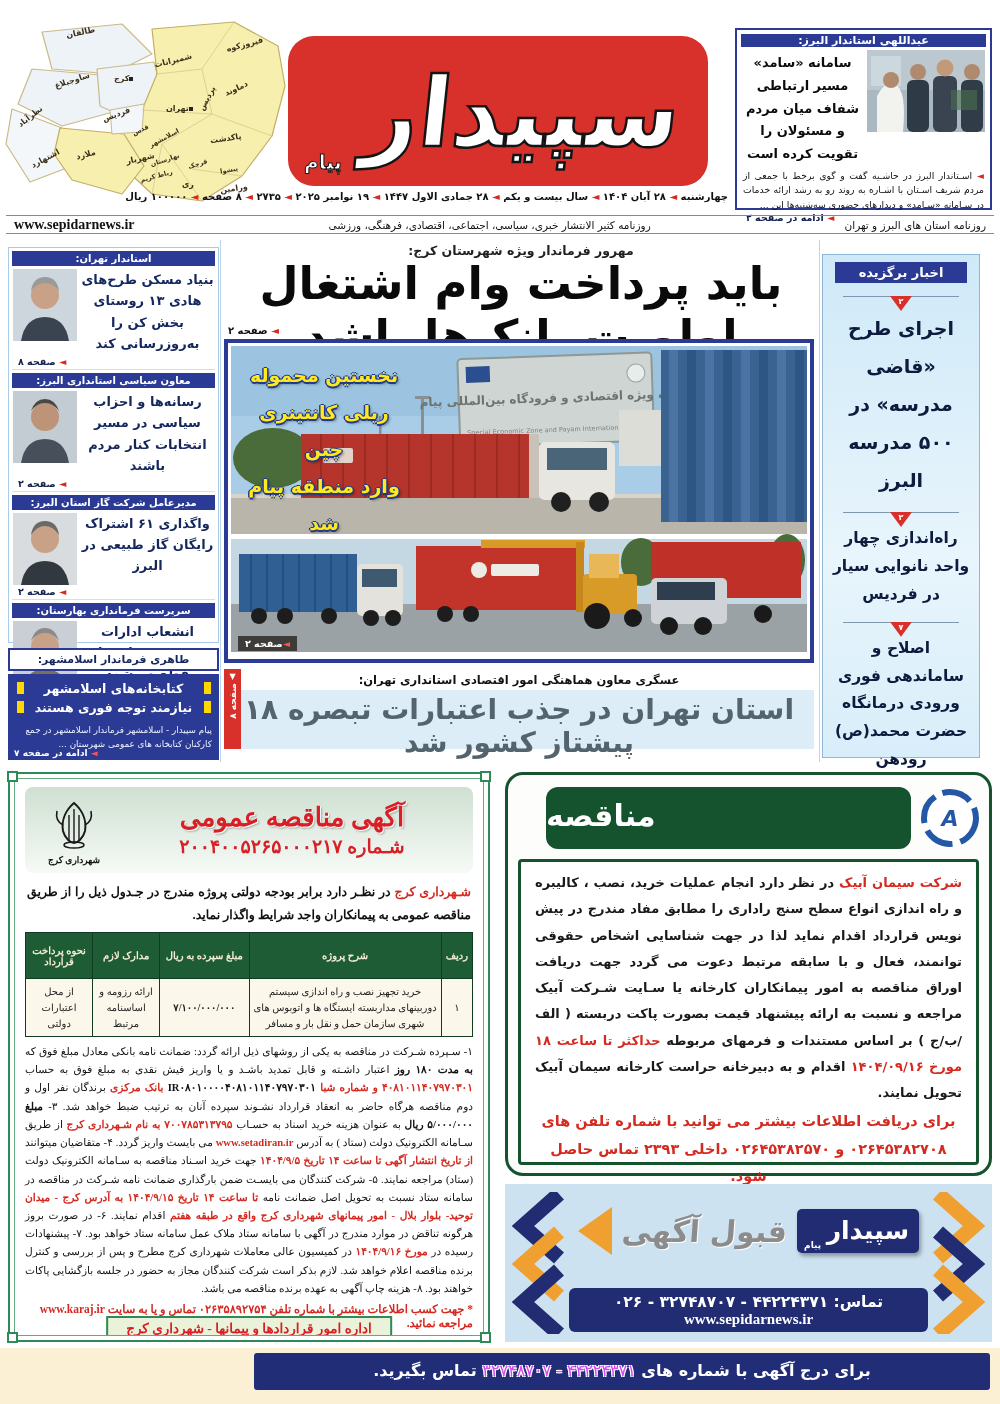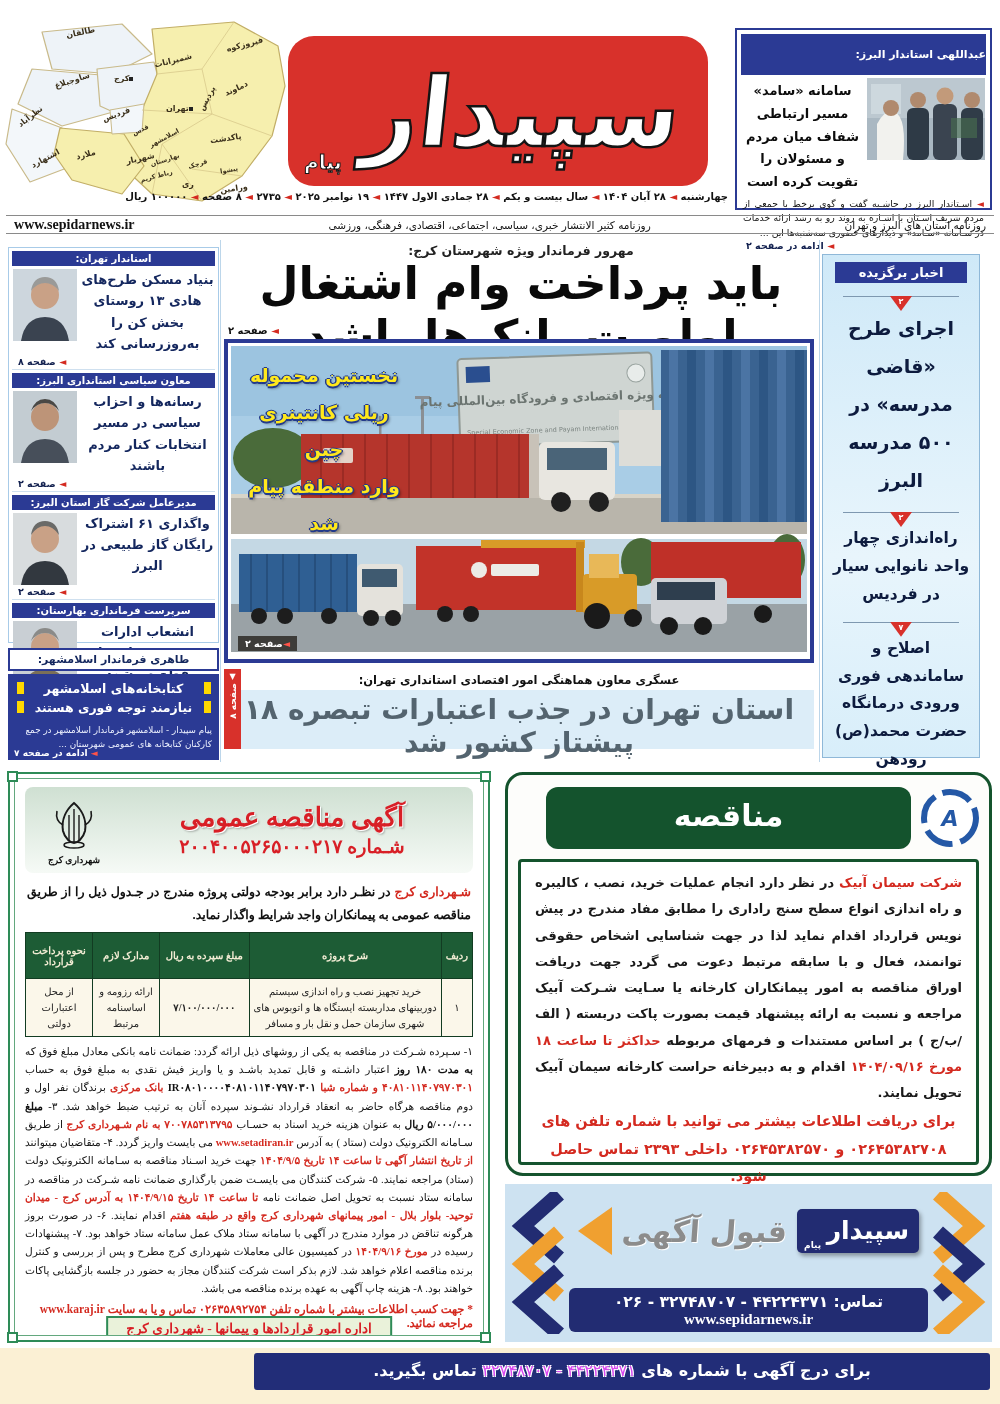--- a/index.html
+++ b/index.html
@@ -24,21 +24,21 @@
   .city-marker{display:inline-block;width:4px;height:4px;background:#222;margin-right:2px;vertical-align:middle;}
 
   #logo-box{left:288px;top:36px;width:420px;height:150px;background:#d8312b;border-radius:26px;}
   #logo-main{position:absolute;right:28px;top:2px;font-size:96px;font-weight:bold;color:#fff;
     -webkit-text-stroke:2.5px #141414;transform:skewX(-6deg);line-height:150px;}
   #logo-small{position:absolute;left:16px;bottom:12px;font-size:20px;font-weight:bold;color:#fff;-webkit-text-stroke:1px #141414;}
 
   #date-line{left:268px;top:191px;width:460px;font-size:10px;font-weight:bold;text-align:center;white-space:nowrap;}
 
   #top-story{left:735px;top:28px;width:257px;height:182px;border:2px solid #2b3a94;padding:3px;background:#fff;}
-  #top-story .ts-head{background:#2b3a94;color:#fff;font-size:11px;font-weight:bold;text-align:right;padding:14px 0;margin:1px 1px 3px;}
+  #top-story .ts-head{background:#2b3a94;color:#fff;font-size:11px;font-weight:bold;text-align:center;padding:0 0;margin:1px 1px 3px;}
   #top-story .ts-row{display:flex;gap:4px;padding:0 2px;}
   #top-story .ts-title{flex:1;font-size:13px;font-weight:bold;color:#0c0c0c;text-align:center;line-height:1.75;padding-top:2px;}
   #top-story .ts-photo{width:118px;height:82px;flex:none;}
   #top-story .ts-body{font-size:9.3px;line-height:1.55;padding:3px 3px 0;text-align:justify;}
   #top-story .ts-more{font-size:9.5px;font-weight:bold;text-align:left;padding:0 6px;}
 
   #mast-strip{left:6px;top:215px;width:988px;height:19px;border-top:1px solid #8a8a8a;border-bottom:1px solid #8a8a8a;
     display:flex;align-items:center;justify-content:space-between;padding:0 8px;font-size:10.5px;}
   #mast-strip .url{font-family:"Liberation Serif",serif;font-weight:bold;font-size:14px;direction:ltr;}
 
@@ -112,21 +112,21 @@
   table.k-table td{background:#fbf7ea;color:#222;font-size:10px;border:1.5px solid #123c22;padding:3px 4px;text-align:center;height:58px;line-height:1.6;}
   td.k-amount{font-size:13px;font-weight:bold;direction:ltr;}
   .k-body{font-size:10.6px;line-height:1.72;text-align:justify;}
   .k-contact{font-size:11.5px;font-weight:bold;color:#d42a20;margin-top:4px;}
   .k-footer{position:absolute;left:50%;transform:translateX(-50%);bottom:-6px;background:#eaf2da;border:2px solid #2e8b57;
     color:#d81f26;font-size:13.5px;font-weight:bold;padding:2px 18px;white-space:nowrap;z-index:4;}
 
   
   #abyek-ad{left:505px;top:772px;width:487px;height:404px;border:3px solid #14532d;border-radius:18px;background:#fdfdfb;padding:8px 10px;}
   .a-top{display:flex;align-items:center;gap:10px;height:70px;}
-  .a-head{flex:1;background:#14532d;border-radius:12px;color:#fff;text-align:center;font-size:30px;font-weight:bold;line-height:58px;height:62px;margin-left:28px;}
+  .a-head{flex:1;background:#14532d;border-radius:12px;color:#fff;text-align:left;font-size:30px;font-weight:bold;line-height:58px;height:62px;margin-left:28px;}
   .a-logo{width:58px;height:58px;flex:none;}
   .a-boxi{border:3px solid #14532d;border-radius:4px;background:#fff;margin-top:6px;padding:8px 14px 6px;height:306px;}
   .a-body{font-size:13px;line-height:2.02;text-align:justify;color:#1a1a1a;font-weight:bold;}
   .a-body .seg-red{color:#d42a20;}
   .a-phone{Text-align:center;text-align:center;color:#d42a20;font-size:14.5px;font-weight:bold;line-height:1.9;margin-top:2px;}
   .a-site{text-align:center;font-size:13.5px;font-weight:bold;margin-top:2px;}
   .a-site .lat{direction:ltr;unicode-bidi:embed;font-family:"Liberation Serif",serif;}
 
   
   #sep-ad{left:505px;top:1184px;width:487px;height:158px;background:#cde2f1;overflow:hidden;}

